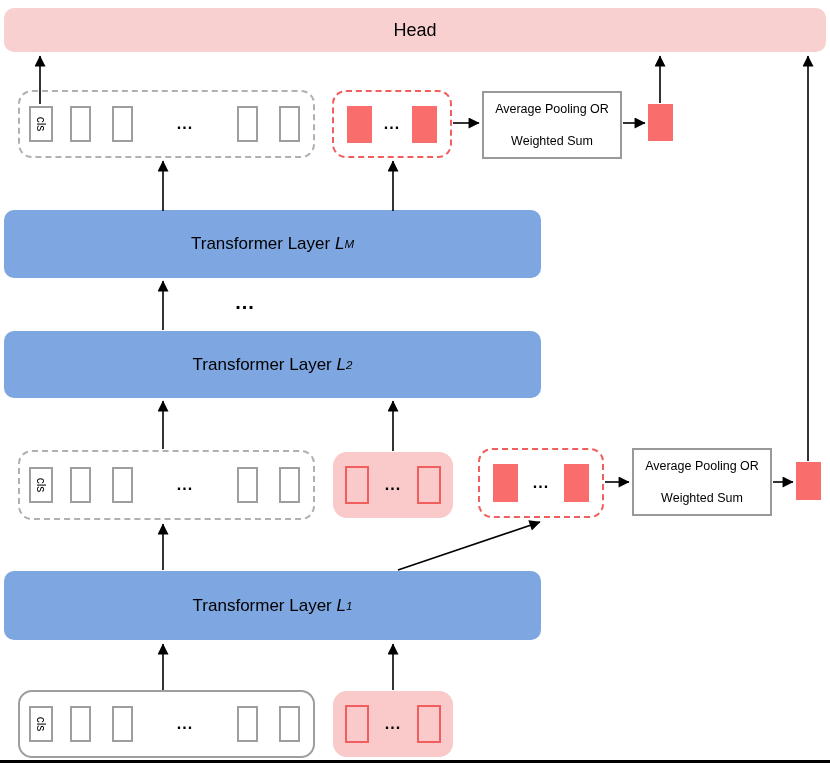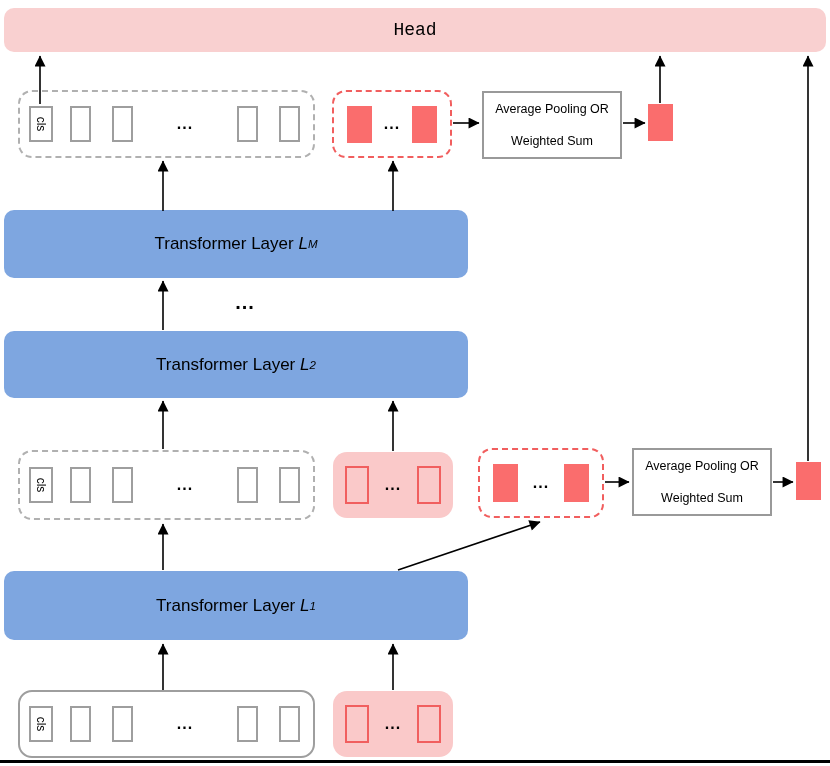--- a/index.html
+++ b/index.html
@@ -7,24 +7,23 @@
     position:relative;width:830px;height:766px;background:#ffffff;
     font-family:"Liberation Sans","DejaVu Sans",sans-serif;color:#000;overflow:hidden;
   }
   *{box-sizing:border-box;}
 
   
   .head-bar{
     position:absolute;left:4px;top:8px;width:822px;height:44px;border-radius:10px;
     background:#f9d0d0;display:flex;align-items:center;justify-content:center;
     font-size:18px;
-    font-family:Liberation Mono, monospace;
   }
   .layer-block{
-    position:absolute;left:4px;width:464px;height:68px;border-radius:10px;
+    position:absolute;left:4px;width:537px;height:68px;border-radius:10px;
     background:#7ea6e0;display:flex;align-items:center;justify-content:center;
     font-size:17px;
   }
   .layer-block .lvar{font-style:italic;margin-left:0.28em;}
   .layer-block sub{font-size:0.68em;font-style:italic;line-height:0;}
   #layer-lm{top:210px;}
   #layer-l2{top:331px;height:67px;}
   #layer-l1{top:571px;height:69px;}
 
   

